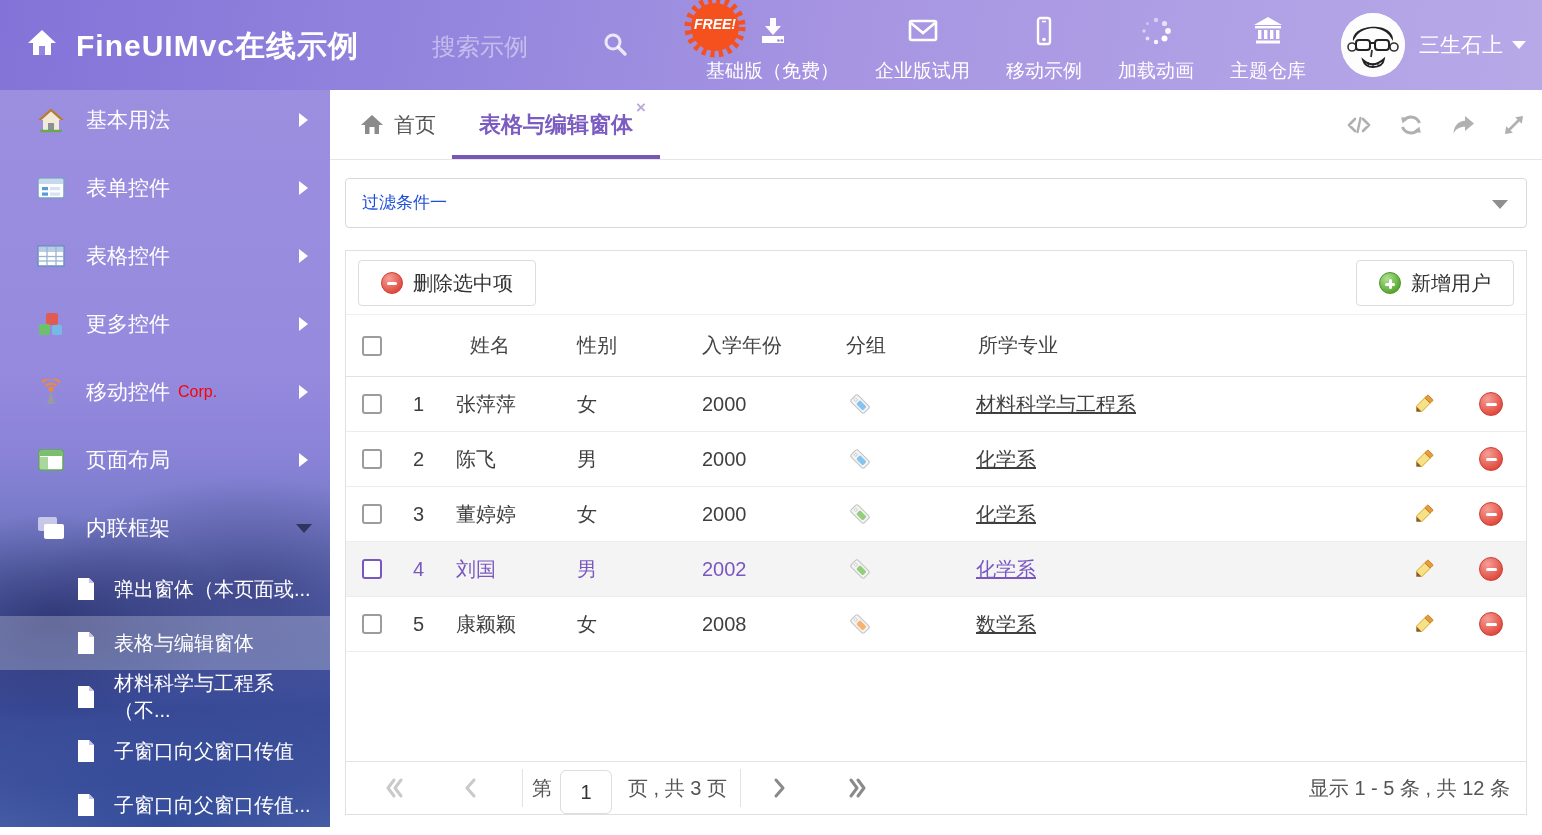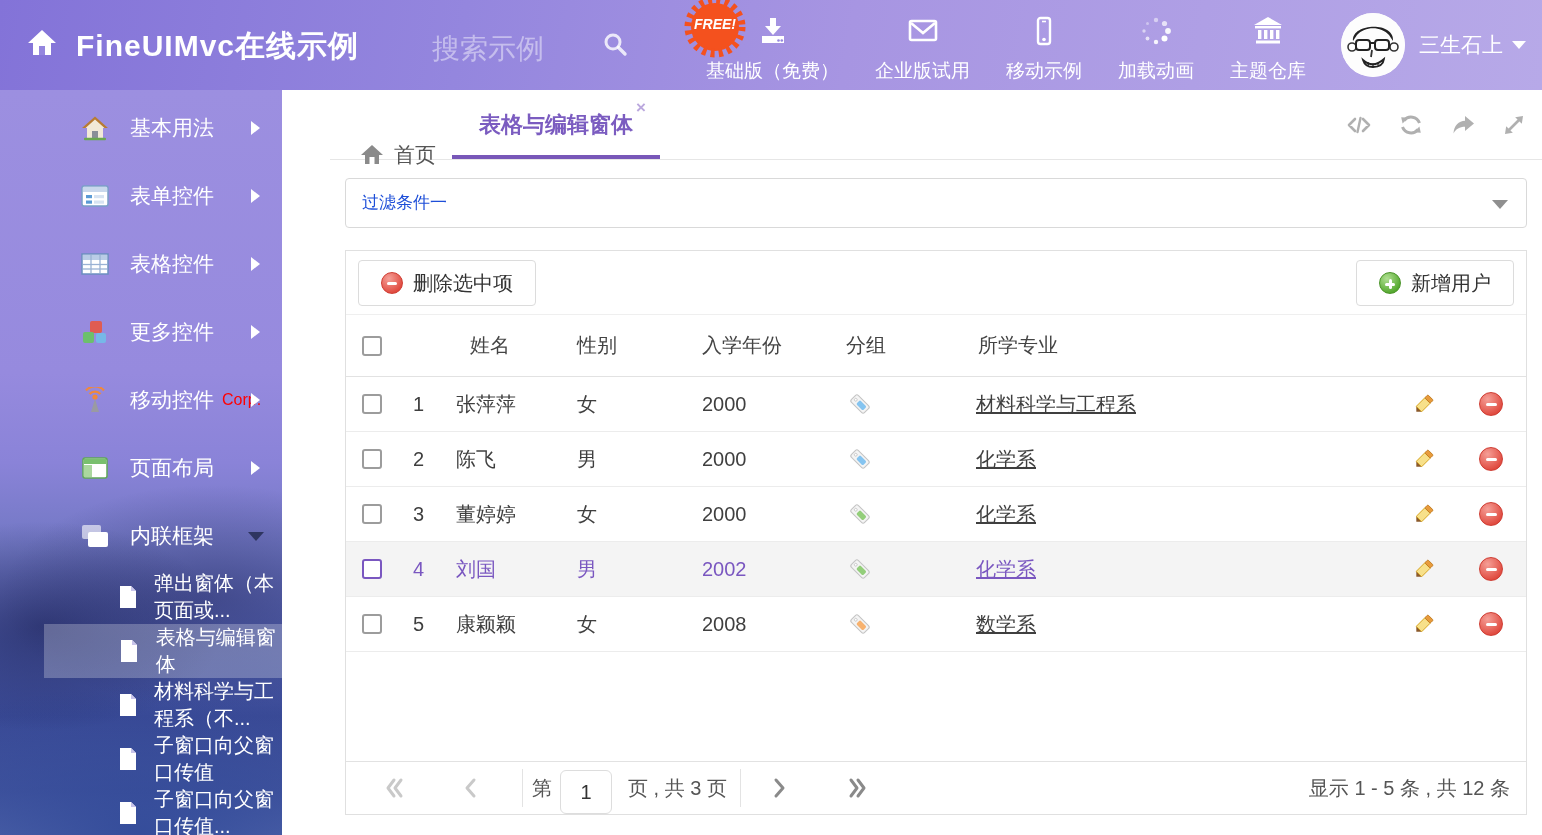--- a/index.html
+++ b/index.html
@@ -9,60 +9,59 @@
   }
   
   .header {
     position:absolute; top:0; left:0; width:1542px; height:90px;
     background:linear-gradient(100deg,#8373d8 0%,#9486de 30%,#a795e2 55%,#b7a9e8 100%);
     color:#fff; z-index:5;
   }
   .h-home { position:absolute; left:26px; top:27px; }
   .h-title { position:absolute; left:76px; top:26px; font-size:30px; font-weight:bold; letter-spacing:1px; }
   .h-search-ph { position:absolute; left:432px; top:33px; width:150px; background:transparent; border:none; outline:none;
-    font-size:28px; color:#fff; font-family:inherit; }
+    font-size:24px; color:#fff; font-family:inherit; }
   .h-search-ph::placeholder { color:rgba(255,255,255,0.45); }
   .h-search-icon { position:absolute; left:602px; top:31px; }
   .h-nav { position:absolute; left:688px; top:0; height:90px; display:flex; }
   .h-nav-item { height:90px; display:flex; flex-direction:column; align-items:center; justify-content:flex-start;
     padding:16px 18px 0 18px; cursor:pointer; }
   .h-nav-item .lbl { margin-top:8px; font-size:19px; white-space:nowrap; }
   .free-badge { position:absolute; left:684px; top:-4px; width:62px; height:62px; z-index:6; pointer-events:none; }
   .free-badge .txt { position:absolute; left:0; top:20px; width:62px; text-align:center; font-size:14px; font-weight:bold;
     font-style:italic; color:#fff; }
   .h-user { position:absolute; right:16px; top:0; height:90px; display:flex; align-items:center; cursor:pointer; }
   .h-avatar { width:64px; height:64px; border-radius:50%; background:#fdfdfd; overflow:hidden; flex:0 0 auto; }
   .h-username { margin-left:14px; font-size:21px; }
   .h-caret { margin-left:9px; width:0; height:0; border-left:7px solid transparent; border-right:7px solid transparent;
     border-top:8px solid #fff; }
   
   .sidebar {
-    position:absolute; top:90px; left:0; width:282px; height:745px; overflow:hidden; color:#fff; z-index:4;
+    position:absolute; top:82px; left:0; width:330px; height:745px; overflow:hidden; color:#fff; z-index:4;
     background:
       radial-gradient(ellipse 260px 150px at 15% 72%, rgba(20,25,75,0.55), transparent 70%),
       radial-gradient(ellipse 300px 160px at 75% 68%, rgba(30,35,90,0.45), transparent 70%),
       radial-gradient(ellipse 400px 200px at 50% 100%, rgba(45,70,150,0.8), transparent 75%),
       linear-gradient(180deg,#9c8fe0 0%,#968ade 38%,#8a83d8 50%,#7077c2 62%,#4f5daa 74%,#3a4a96 84%,#44569f 94%,#5468ad 100%);
-    padding-left: 44px;
   }
   .s-item { height:68px; display:flex; align-items:center; padding-left:36px; font-size:21px; position:relative; cursor:pointer; }
   .s-item .s-ico { width:30px; display:flex; justify-content:center; margin-right:20px; }
   .s-item .arrow-r { position:absolute; right:22px; width:0; height:0;
     border-top:7px solid transparent; border-bottom:7px solid transparent; border-left:9px solid #fff; }
   .s-item .arrow-d { position:absolute; right:18px; width:0; height:0;
     border-left:8px solid transparent; border-right:8px solid transparent; border-top:9px solid #2e3560; }
   .s-badge { color:#ff0000; font-size:16px; margin-left:8px; }
   .s-sub { height:54px; display:flex; align-items:center; padding-left:74px; font-size:20px; cursor:pointer; }
   .s-sub .s-ico { width:24px; margin-right:16px; display:flex; justify-content:center; }
   .s-sub.active { background:rgba(255,255,255,0.25); }
   
   .tabbar { position:absolute; left:330px; top:90px; width:1212px; height:70px; background:#fff;
     border-bottom:1px solid #e6e6e6; }
   .tab-home { position:absolute; left:30px; top:0; height:69px; display:flex; align-items:center; gap:10px;
-    color:#555; font-size:21px; cursor:pointer;margin-top:30px; }
+    color:#555; font-size:21px; cursor:pointer; }
   .tab-active { position:absolute; left:122px; top:0; height:69px; width:208px; display:flex; align-items:center;
     justify-content:center; font-size:22px; font-weight:bold; color:#7b5cc0; cursor:pointer; }
   .tab-active::after { content:""; position:absolute; left:0; right:0; bottom:0; height:4px; background:#7857b8; }
   .tab-close { position:absolute; right:14px; top:8px; font-size:17px; font-weight:bold; color:#bba8de; cursor:pointer; }
   .tab-tools { position:absolute; right:16px; top:0; height:69px; display:flex; align-items:center; gap:26px; }
   .tab-tools .tool { cursor:pointer; display:flex; }
   
   .filter-row { position:absolute; left:345px; top:178px; width:1182px; height:50px; display:flex; gap:13px; }
   .search-field { width:580px; height:50px; border:1px solid #d9d9d9; border-radius:4px; position:relative; background:#fff; }
   .search-field input { width:520px; height:48px; border:none; outline:none; padding-left:16px; font-size:20px;

